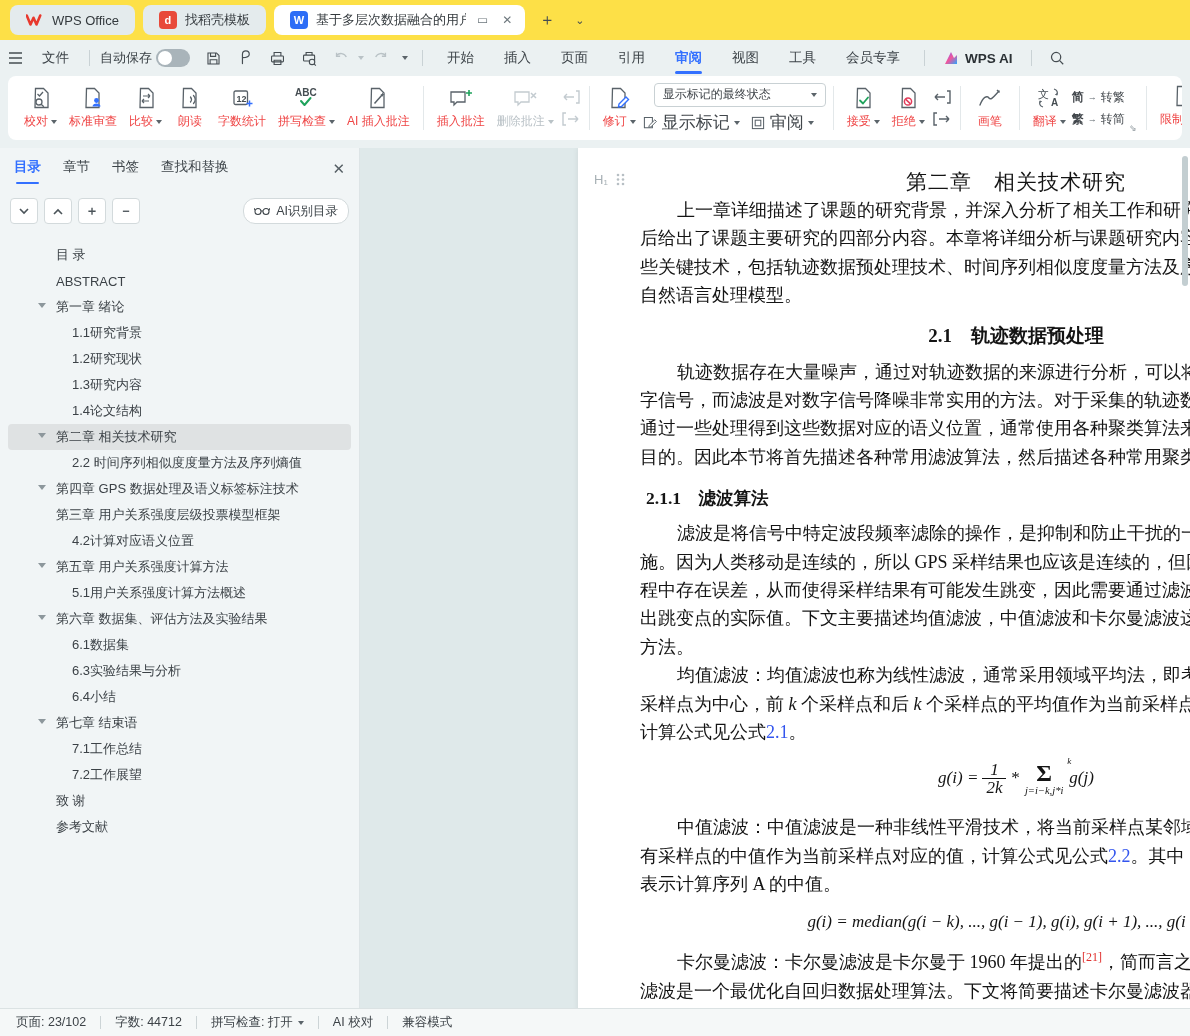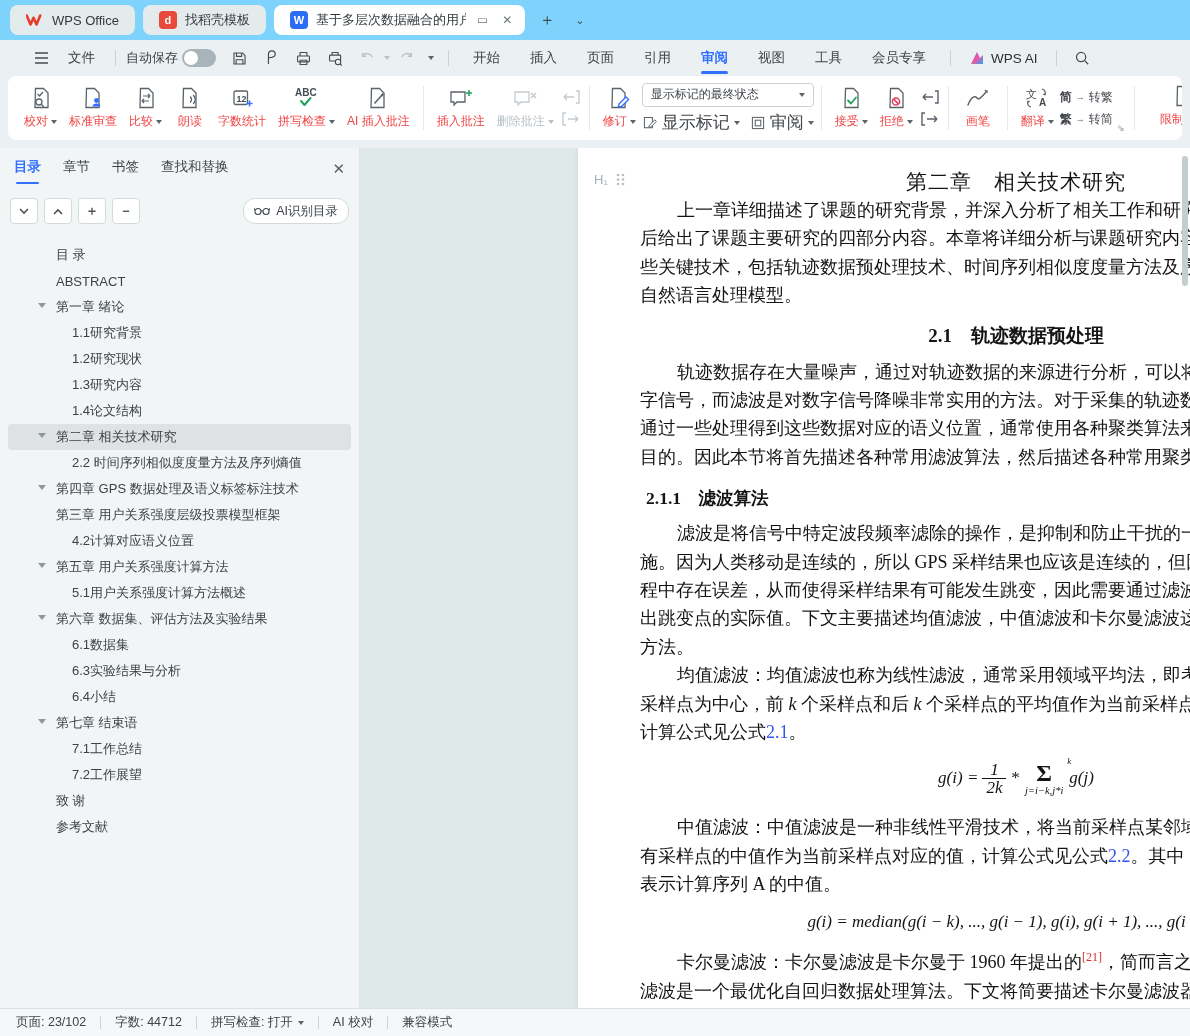--- a/index.html
+++ b/index.html
@@ -1,53 +1,53 @@
 <!DOCTYPE html>
 <html><head>
 <meta charset="utf-8">
 <style>
   * { margin:0; padding:0; box-sizing:border-box; }
   html,body { width:1190px; height:1036px; overflow:hidden; }
   body { font-family:"Liberation Sans","DejaVu Sans",sans-serif; color:#3d4449; background:#d7e1e4; }
 
   
-  .tabbar { height:40px; background:#7dd3fc; display:flex; align-items:center; padding-left:10px; gap:8px; }
+  .tabbar { height:40px; background:#fde047; display:flex; align-items:center; padding-left:10px; gap:8px; }
   .tab { height:30px; border-radius:8px; background:#e4ebed; display:flex; align-items:center; gap:8px; padding:0 16px; font-size:13px; color:#33393d; cursor:default; }
   .tab.active { background:#ffffff; padding-right:10px; max-width:260px; }
   .ticon { width:18px; height:18px; border-radius:4px; display:flex; align-items:center; justify-content:center; font-weight:700; font-size:12px; flex:0 0 auto; }
   .ticon.docer { background:#e8493a; color:#fff; font-size:11px; }
   .ticon.wdoc { background:#2d6df6; color:#fff; font-size:11px; }
   .tab-title { white-space:nowrap; overflow:hidden; max-width:150px; }
   .tab-ctl { color:#6d777d; font-size:12px; padding:0 3px; }
   .tbtn { color:#444c52; font-size:16px; padding:0 6px; }
 
   
-  .menubar { height:36px; background:#ebf1f2; display:flex; align-items:center; padding:0 26px; font-size:13.5px; gap:2px; }
+  .menubar { height:36px; background:#ebf1f2; display:flex; align-items:center; padding:0 0; font-size:13.5px; gap:2px; }
   .mitem { padding:0 10px; height:26px; display:flex; align-items:center; border-radius:4px; }
   .mdiv { width:1px; height:16px; background:#c9d2d5; margin:0 8px; }
   .toggle { width:34px; height:18px; border-radius:9px; background:#a9b4ba; position:relative; margin:0 6px 0 2px; }
   .toggle .knob { position:absolute; left:2px; top:2px; width:14px; height:14px; border-radius:50%; background:#fff; }
   .micon { width:26px; height:24px; display:flex; align-items:center; justify-content:center; border-radius:4px; margin:0 2px; }
   .mtab { padding:0 14px; height:30px; display:flex; align-items:center; font-size:13.5px; position:relative; }
   .mtab.active { color:#3370ff; font-weight:700; }
   .mtab.active::after { content:""; position:absolute; left:14px; right:14px; bottom:-1px; height:3px; border-radius:2px; background:#3370ff; }
-  .wpsai { display:flex; align-items:center; gap:6px; font-size:13.5px; font-weight:400; color:#2b3135; padding:0 8px; }
+  .wpsai { display:flex; align-items:center; gap:6px; font-size:13.5px; font-weight:700; color:#2b3135; padding:0 8px; }
   .caret { width:0; height:0; border-left:3.5px solid transparent; border-right:3.5px solid transparent; border-top:4px solid #5b646a; display:inline-block; }
   .caret.dis { border-top-color:#b9c2c6; }
 
   
   .ribbonwrap { height:72px; background:#ebf1f2; padding:0 8px 8px; }
   .ribbon { background:#fff; border-radius:8px; height:64px; display:flex; align-items:stretch; padding:4px 10px; position:relative; overflow:hidden; }
   .rbtn { display:flex; flex-direction:column; align-items:center; justify-content:center; gap:3px; padding:2px 6px; border-radius:4px; min-width:44px; }
   .rlabel { font-size:12px; color:#ef4444; display:flex; align-items:center; gap:3px; white-space:nowrap; }
   .rbtn.disabled .rlabel { color:#b9c1c6; }
   .rdiv { width:1px; background:#e3e8ea; margin:6px 7px; }
   .navcol { display:flex; flex-direction:column; justify-content:center; gap:8px; padding:0 2px; }
   .g3 { display:flex; flex-direction:column; justify-content:center; gap:5px; }
-  .rselect { width:172px; height:24px; border:1px solid #c9d1d4; border-radius:4px; display:flex; align-items:center; justify-content:space-between; padding:0 8px; font-size:12px; color:#41464b; }
+  .rselect { width:172px; height:24px; border:1px solid #c9d1d4; border-radius:4px; display:flex; align-items:center; justify-content:space-between; padding:0 8px; font-size:12px; color:#41464b;margin-left:12px; }
   .rsmallrow { display:flex; gap:10px; }
   .rsmall { display:flex; align-items:center; gap:4px; font-size:17px; color:#41464b; height:22px; }
   .transtack { display:flex; flex-direction:column; justify-content:center; gap:5px; font-size:12px; color:#41464b; }
   .trow { display:flex; align-items:center; gap:4px; }
   .trow .zh { font-weight:700; font-size:12px; }
   .trow .ar { font-size:9px; color:#5b646a; }
   .expand-corner { position:absolute; bottom:3px; color:#8d979c; font-size:9px; }
   .restrict-abs { position:absolute; left:1146px; top:6px; }
 
   

